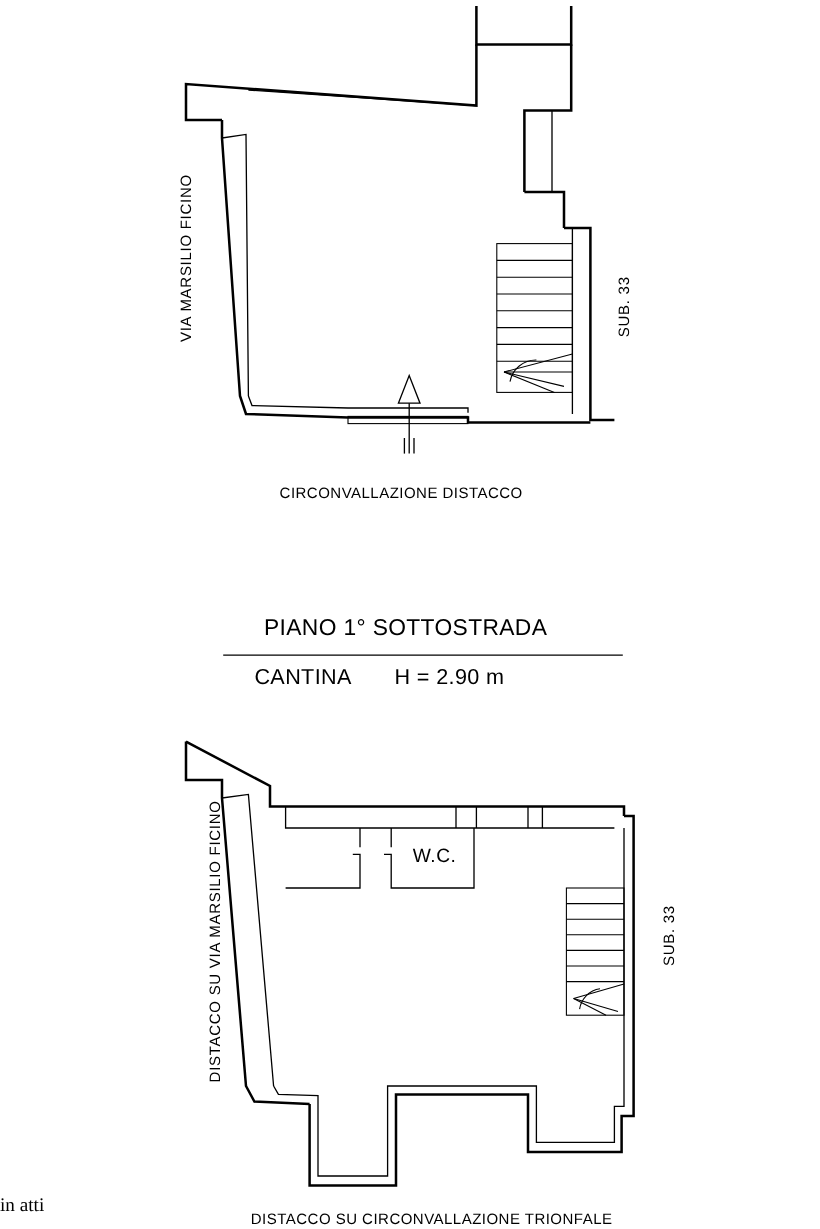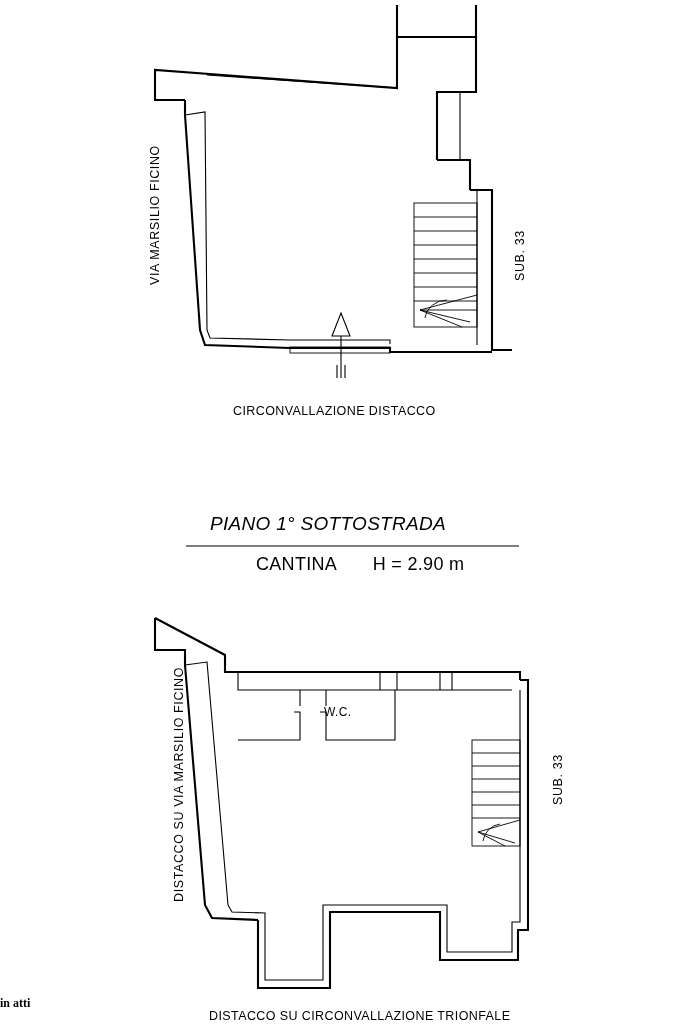--- a/index.html
+++ b/index.html
@@ -48,64 +48,61 @@
     font-size: 12.5px;
     letter-spacing: 0.6px;
   }
   .lbl-circ-top {
     left: 233px;
     top: 404px;
     font-size: 12.5px;
     letter-spacing: 0.4px;
   }
   .title-main {
-    left: 210px;
+    left: 220px;
     top: 513px;
     font-size: 19px;
     letter-spacing: 0.3px;
-    font-style: italic;
   }
   .title-sub {
     left: 212px;
     top: 554px;
     font-size: 18px;
     letter-spacing: 0.3px;
-    margin-left: 44px;
   }
   .lbl-street-bot {
     left: 172px;
     top: 902px;
     font-size: 12.5px;
     letter-spacing: 0.6px;
   }
   .lbl-sub-bot {
     left: 551px;
     top: 805px;
     font-size: 12.5px;
     letter-spacing: 0.6px;
   }
   .lbl-wc {
-    left: 324px;
+    left: 344px;
     top: 705px;
-    font-size: 12px;
+    font-size: 16px;
     letter-spacing: 0.4px;
   }
   .lbl-circ-bot {
     left: 209px;
     top: 1009px;
     font-size: 12.5px;
     letter-spacing: 0.4px;
     text-align: center;
   }
   .lbl-inatti {
     left: 0px;
     top: 996px;
-    font-size: 12px;
+    font-size: 16px;
     font-family: "Liberation Serif", serif;
-    font-weight: bold;
   }
   .wall { fill: none; stroke: #000; stroke-width: 2.1; }
   .wall-thin { fill: none; stroke: #000; stroke-width: 1.1; }
   .hatch { fill: none; stroke: #000; stroke-width: 0.9; }
   .divider { stroke: #000; stroke-width: 1.1; }
 </style>
 </head>
 <body>
 
 <div class="sheet">

